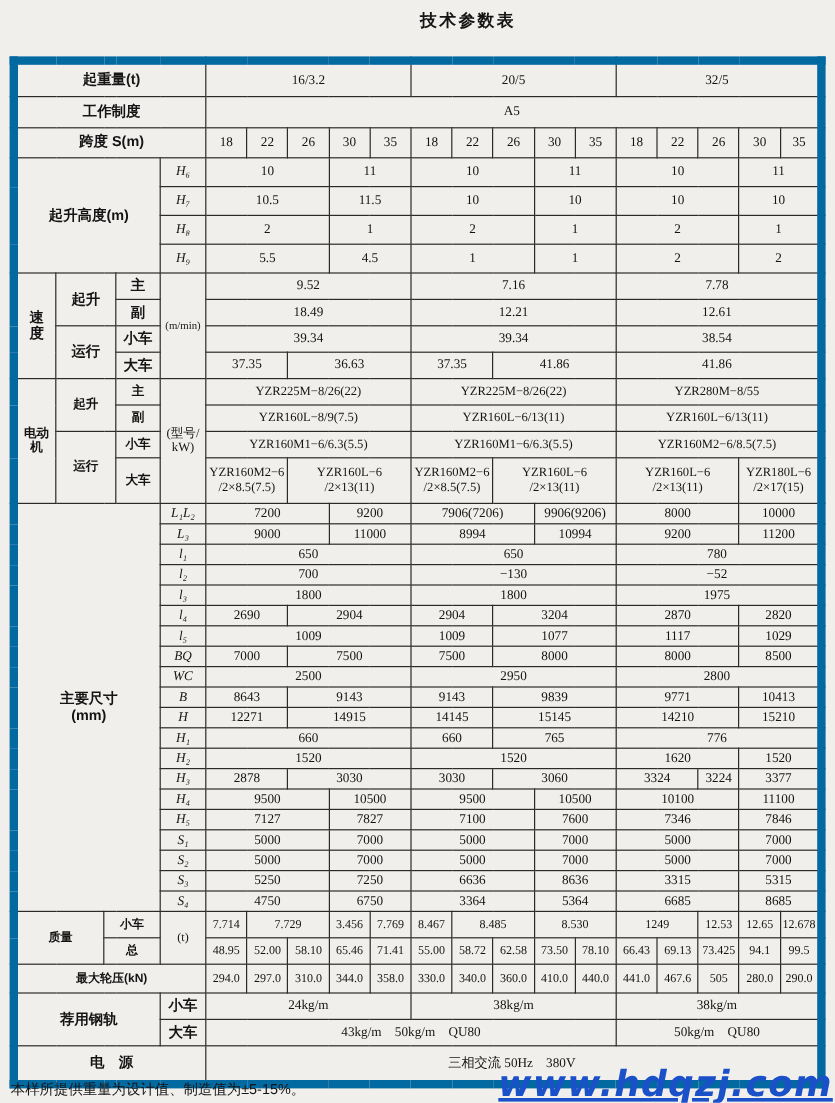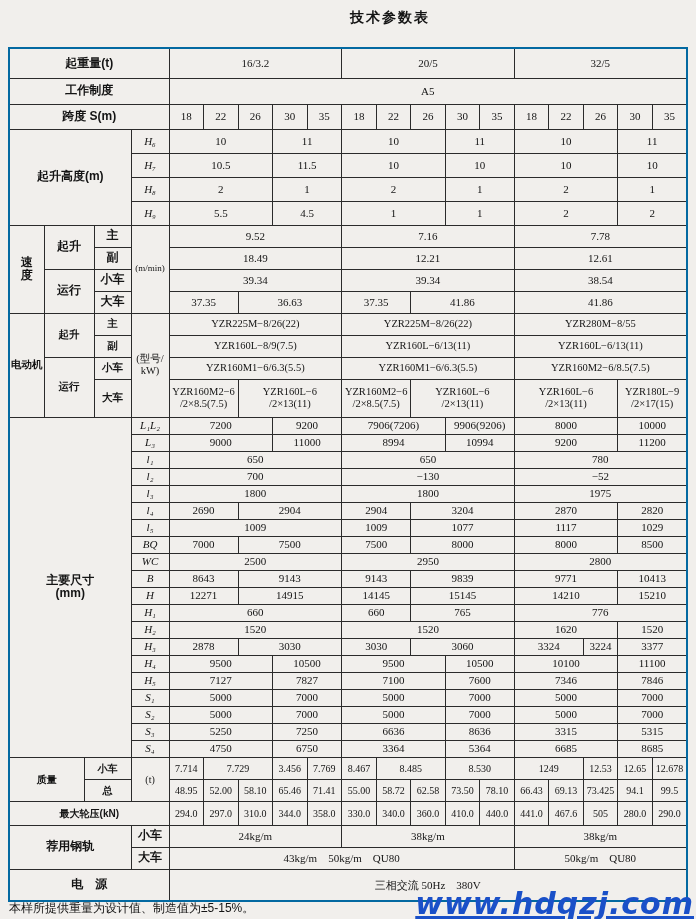--- a/index.html
+++ b/index.html
@@ -10,21 +10,21 @@
     color:#141414;
   }
   .title{
     position:absolute;top:9px;left:0;width:100%;text-align:center;
     font-family:"Liberation Sans","DejaVu Sans",sans-serif;
     font-weight:bold;font-size:14px;letter-spacing:2px;padding-left:42px;
   }
   table.params{
     position:absolute;left:8px;top:47px;width:680px;
     border-collapse:collapse;table-layout:fixed;
-    border:2px solid #0369a1;
+    border:7px solid #0369a1;
   }
   td{
     border:1px solid #2b2b2b;
     text-align:center;vertical-align:middle;
     font-size:11px;line-height:1.1;padding:0;
     white-space:pre-line;overflow:hidden;
   }
   tr.head1{height:30px}
   tr.head2{height:26px}
   tr.head3{height:25px}
@@ -213,21 +213,21 @@
         <td colspan="2">YZR160M2−6
 /2×8.5(7.5)</td>
         <td colspan="3">YZR160L−6
 /2×13(11)</td>
         <td colspan="2">YZR160M2−6
 /2×8.5(7.5)</td>
         <td colspan="3">YZR160L−6
 /2×13(11)</td>
         <td colspan="3">YZR160L−6
 /2×13(11)</td>
-        <td colspan="2">YZR180L−9
+        <td colspan="2">YZR180L−6
 /2×17(15)</td>
       </tr>
       <tr class="dim">
         <td colspan="4" rowspan="20" class="hdr">主要尺寸
 (mm)</td>
         <td class="var">L₁L₂</td>
         <td colspan="3">7200</td>
         <td colspan="2">9200</td>
         <td colspan="3">7906(7206)</td>
         <td colspan="2">9906(9206)</td>

